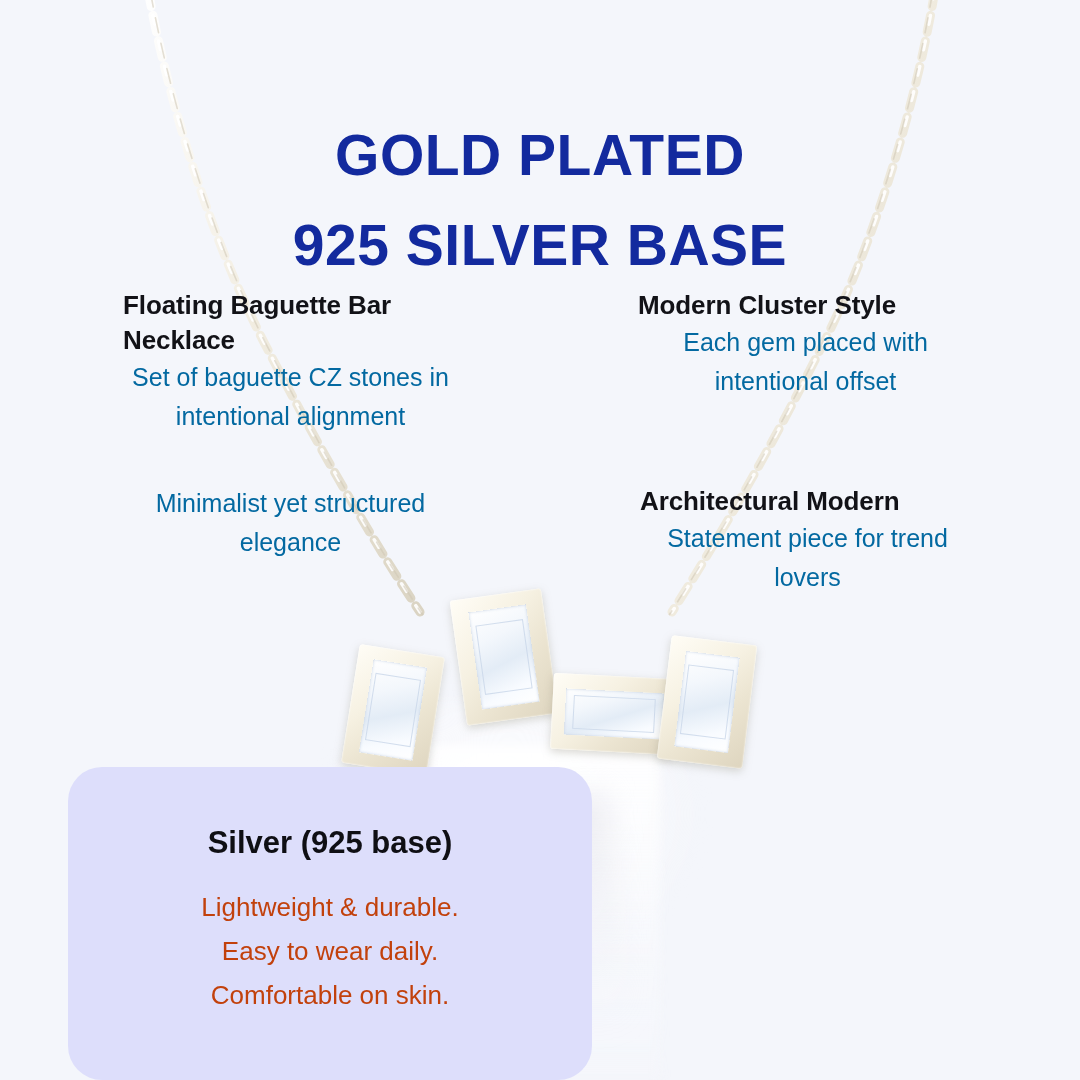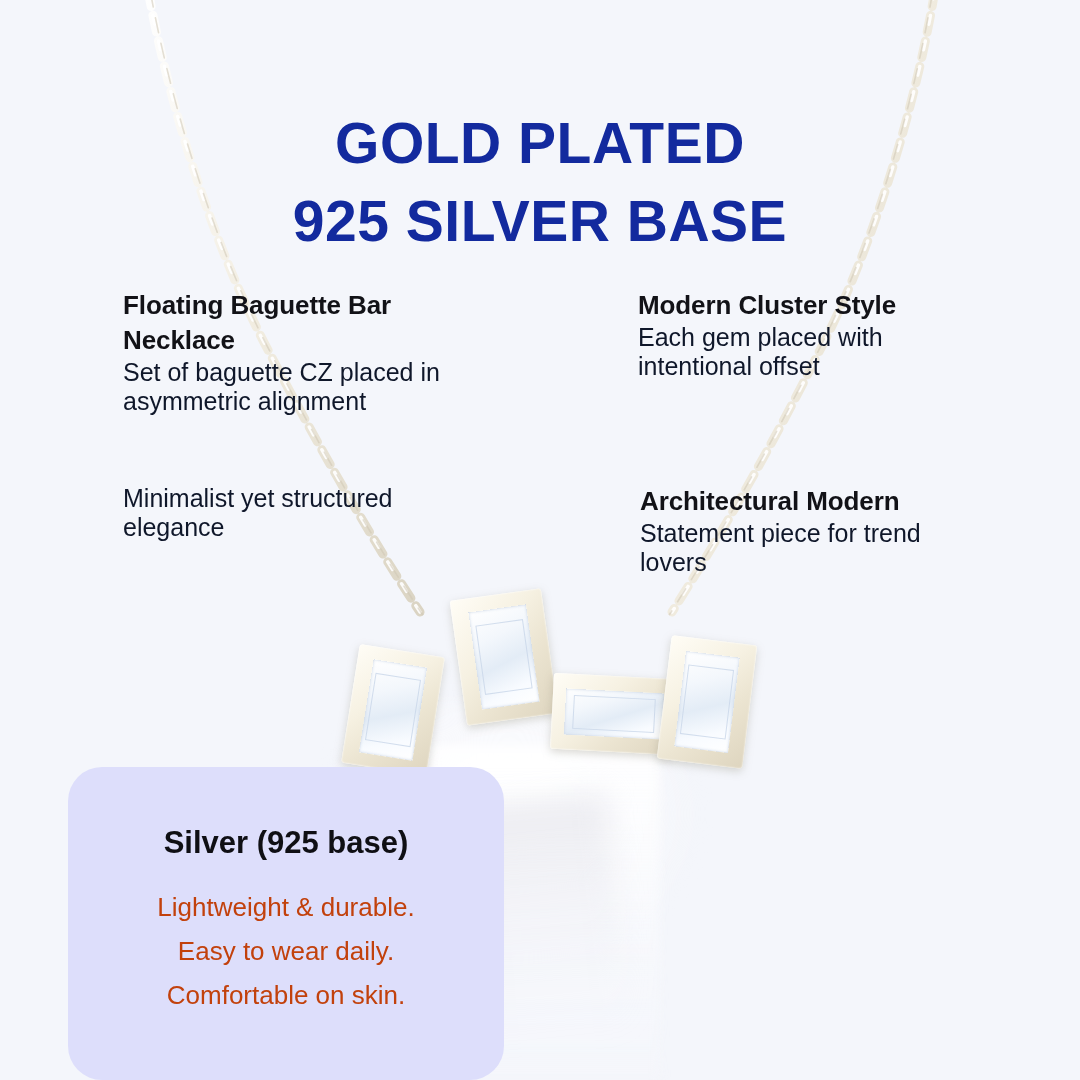--- a/index.html
+++ b/index.html
@@ -100,36 +100,37 @@
     left:0; top:104px;
     width:1080px;
     z-index:4;
     text-align:center;
     color:#132a9e;
     font-weight:700;
     font-size:57px;
     line-height:78px;
     letter-spacing:0.5px;
   }
-  .headline .ln { display:block; }
+  .headline .ln { display:block;margin-top:12px; }
 
   .feat-title {
     font-weight:700;
     font-size:26px;
     line-height:35px;
     color:#121217;
     letter-spacing:-0.1px;
     max-width:350px;
   }
   .feat-desc {
     font-weight:400;
     font-size:25px;
-    line-height:29px;
-    color:#0f172a;
+    line-height:39px;
+    color:#0369a1;
     max-width:335px;
+    text-align:center;
   }
 
   .grid-wrap {
     position:absolute;
     left:0; top:288px;
     width:1080px; height:320px;
     z-index:4;
   }
   .cell { position:absolute; }
   .cell.c-tl { left:123px; top:0;   width:370px; }
@@ -140,21 +141,21 @@
   
   .cards {
     position:absolute;
     left:68px; top:767px;
     width:950px; height:313px;
     z-index:5;
     display:flex;
     gap:78px;
   }
   .card {
-    width:436px;
+    width:524px;
     background:#dddefb;
     border-radius:34px;
     padding:56px 26px 0 26px;
     text-align:center;
   }
   .card-title {
     font-weight:700;
     font-size:31px;
     line-height:40px;
     color:#0f0f14;
@@ -220,21 +221,21 @@
 
   <div class="headline">
     <span class="ln">GOLD PLATED</span>
     <span class="ln">925 SILVER BASE</span>
   </div>
 
   <div class="grid-wrap">
 
     <div class="cell c-tl">
       <div class="feat-title">Floating Baguette Bar Necklace</div>
-      <div class="feat-desc">Set of baguette CZ placed in asymmetric alignment</div>
+      <div class="feat-desc">Set of baguette CZ stones in intentional alignment</div>
     </div>
 
     <div class="cell c-tr">
       <div class="feat-title">Modern Cluster Style</div>
       <div class="feat-desc">Each gem placed with intentional offset</div>
     </div>
 
     <div class="cell c-bl">
       <div class="feat-desc">Minimalist yet structured elegance</div>
     </div>

